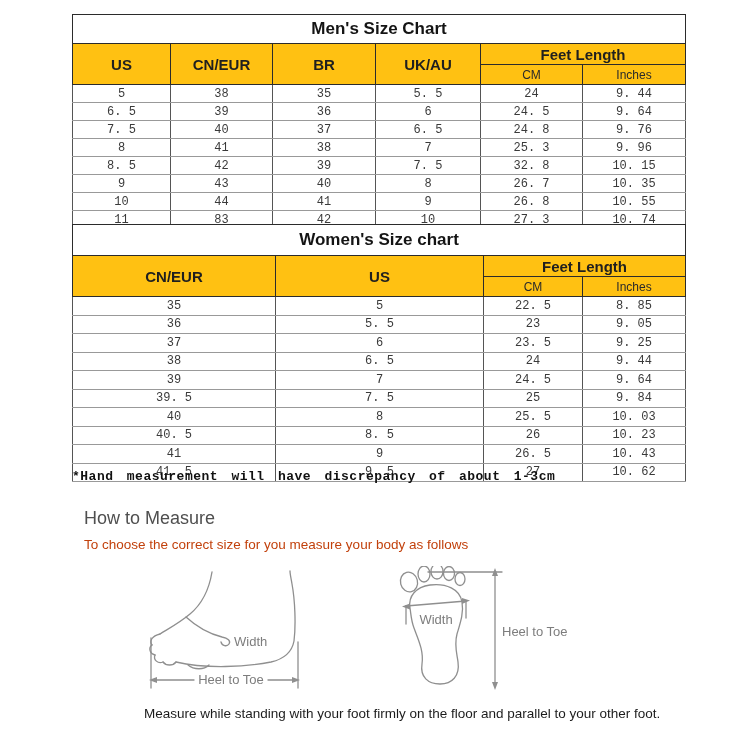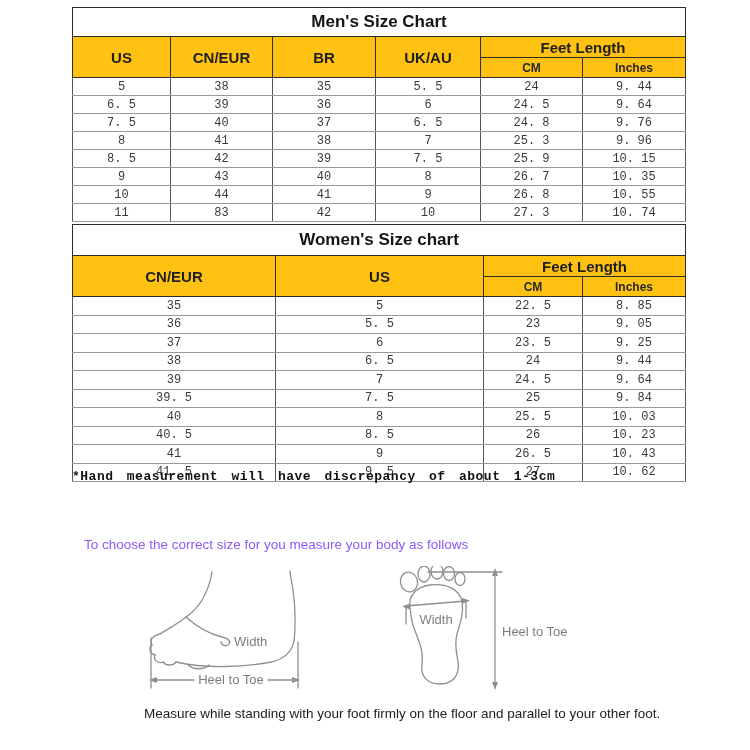--- a/index.html
+++ b/index.html
@@ -1,44 +1,44 @@
 <!DOCTYPE html>
 <html style="--header-bg: #FFC112; --header-text: #1f1f1f; --table-border: #2b2b2b; --data-text: #3a3a3a; --note-text: #111111; --diagram-stroke: #8f8f8f;"><head>
 <meta charset="utf-8">
 <style>
   html,body{margin:0;padding:0;background:#ffffff;}
   .page{position:relative;width:750px;height:750px;background:#fff;overflow:hidden;
         font-family:"Liberation Sans",sans-serif;}
   
   table.size-table{position:absolute;left:72px;width:613px;border-collapse:collapse;
         table-layout:fixed;border:1px solid var(--table-border,#2b2b2b);}
-  table.mens{top:7px;}
+  table.mens{top:14px;}
   table.womens{top:224px;}
   .size-table th,.size-table td{padding:0;text-align:center;vertical-align:middle;overflow:hidden;}
   .title-row th{height:28px;background:#fff;font-size:17px;font-weight:bold;
         color:#141414;border:1px solid var(--table-border,#2b2b2b);}
   .womens .title-row th{height:30px;}
   .hdr-th{background:var(--header-bg,#FFC112);color:var(--header-text,#1f1f1f);
         font-size:15px;font-weight:bold;border:1px solid var(--table-border,#2b2b2b);}
   .feet-th{height:20px;}
-  .sub-th{background:var(--header-bg,#FFC112);color:#2a2a2a;font-size:12px;font-weight:bold;
+  .sub-th{background:var(--header-bg,#FFC112);color:#2a2a2a;font-size:12px;font-weight:normal;
         height:19px;border:1px solid var(--table-border,#2b2b2b);}
   .size-table td{height:17px;font-family:"Liberation Mono","DejaVu Sans Mono",monospace;
         font-size:12px;color:var(--data-text,#3a3a3a);
         border-left:1px solid #555;border-right:1px solid #555;
         border-top:1px solid #999;border-bottom:1px solid #999;}
   .womens td{height:17.5px;}
   
   .notes{position:absolute;left:72px;top:468px;
         font-family:"Liberation Mono","DejaVu Sans Mono",monospace;
         font-size:13px;font-weight:bold;color:var(--note-text,#111);
         line-height:17px;letter-spacing:0.5px;word-spacing:5px;white-space:nowrap;}
   .howto-title{position:absolute;left:84px;top:508px;font-size:18px;
         color:#4f4f4f;font-weight:normal;margin:0;}
-  .howto-sub{position:absolute;left:84px;top:537px;font-size:13.5px;color:#8b5cf6;margin:0;}
+  .howto-sub{position:absolute;left:84px;top:537px;font-size:13.5px;color:#c2410c;margin:0;}
   .caption{position:absolute;left:144px;top:706px;font-size:13.5px;color:#1c1c1c;margin:0;}
   
   .diagram{position:absolute;text-align:center;}
   .diagram svg{display:block;}
   .diagram path,.diagram line,.diagram ellipse{fill:none;stroke:var(--diagram-stroke,#8f8f8f);
         stroke-width:1.3;stroke-linecap:round;}
   .diagram ellipse{fill:#ffffff;}
   .diagram polygon{fill:var(--diagram-stroke,#8f8f8f);stroke:none;}
   .diagram text{fill:#7d7d7d;font-family:"Liberation Sans",sans-serif;font-size:13px;}
   .dg-left{left:146px;top:570px;}
@@ -105,21 +105,21 @@
           <td>38</td>
           <td>7</td>
           <td>25. 3</td>
           <td>9. 96</td>
         </tr>
         <tr>
           <td>8. 5</td>
           <td>42</td>
           <td>39</td>
           <td>7. 5</td>
-          <td>25. 9</td>
+          <td>32. 8</td>
           <td>10. 15</td>
         </tr>
         <tr>
           <td>9</td>
           <td>43</td>
           <td>40</td>
           <td>8</td>
           <td>26. 7</td>
           <td>10. 35</td>
         </tr>
@@ -224,20 +224,21 @@
           <td>27</td>
           <td>10. 62</td>
         </tr>
       </tbody>
   </table>
 
   <div class="notes">
     <div>*Hand measurement will have discrepancy of about 1-3cm</div>
   </div>
 
+  <h3 class="howto-title">How to Measure</h3>
   <p class="howto-sub">To choose the correct size for you measure your body as follows</p>
 
   <div class="diagram dg-left">
     <svg width="170" height="130" viewBox="0 0 170 130">
 
       <path d="M 66,2 C 63,20 56,34 44,44 C 32,54 20,60 14,64"></path>
 
       <path d="M 14,64 C 6,66 3,71 6,75"></path>
       <path d="M 6,75 C 2,78 4,84 9,85"></path>
       <path d="M 9,85 C 7,90 12,94 17,92"></path>

